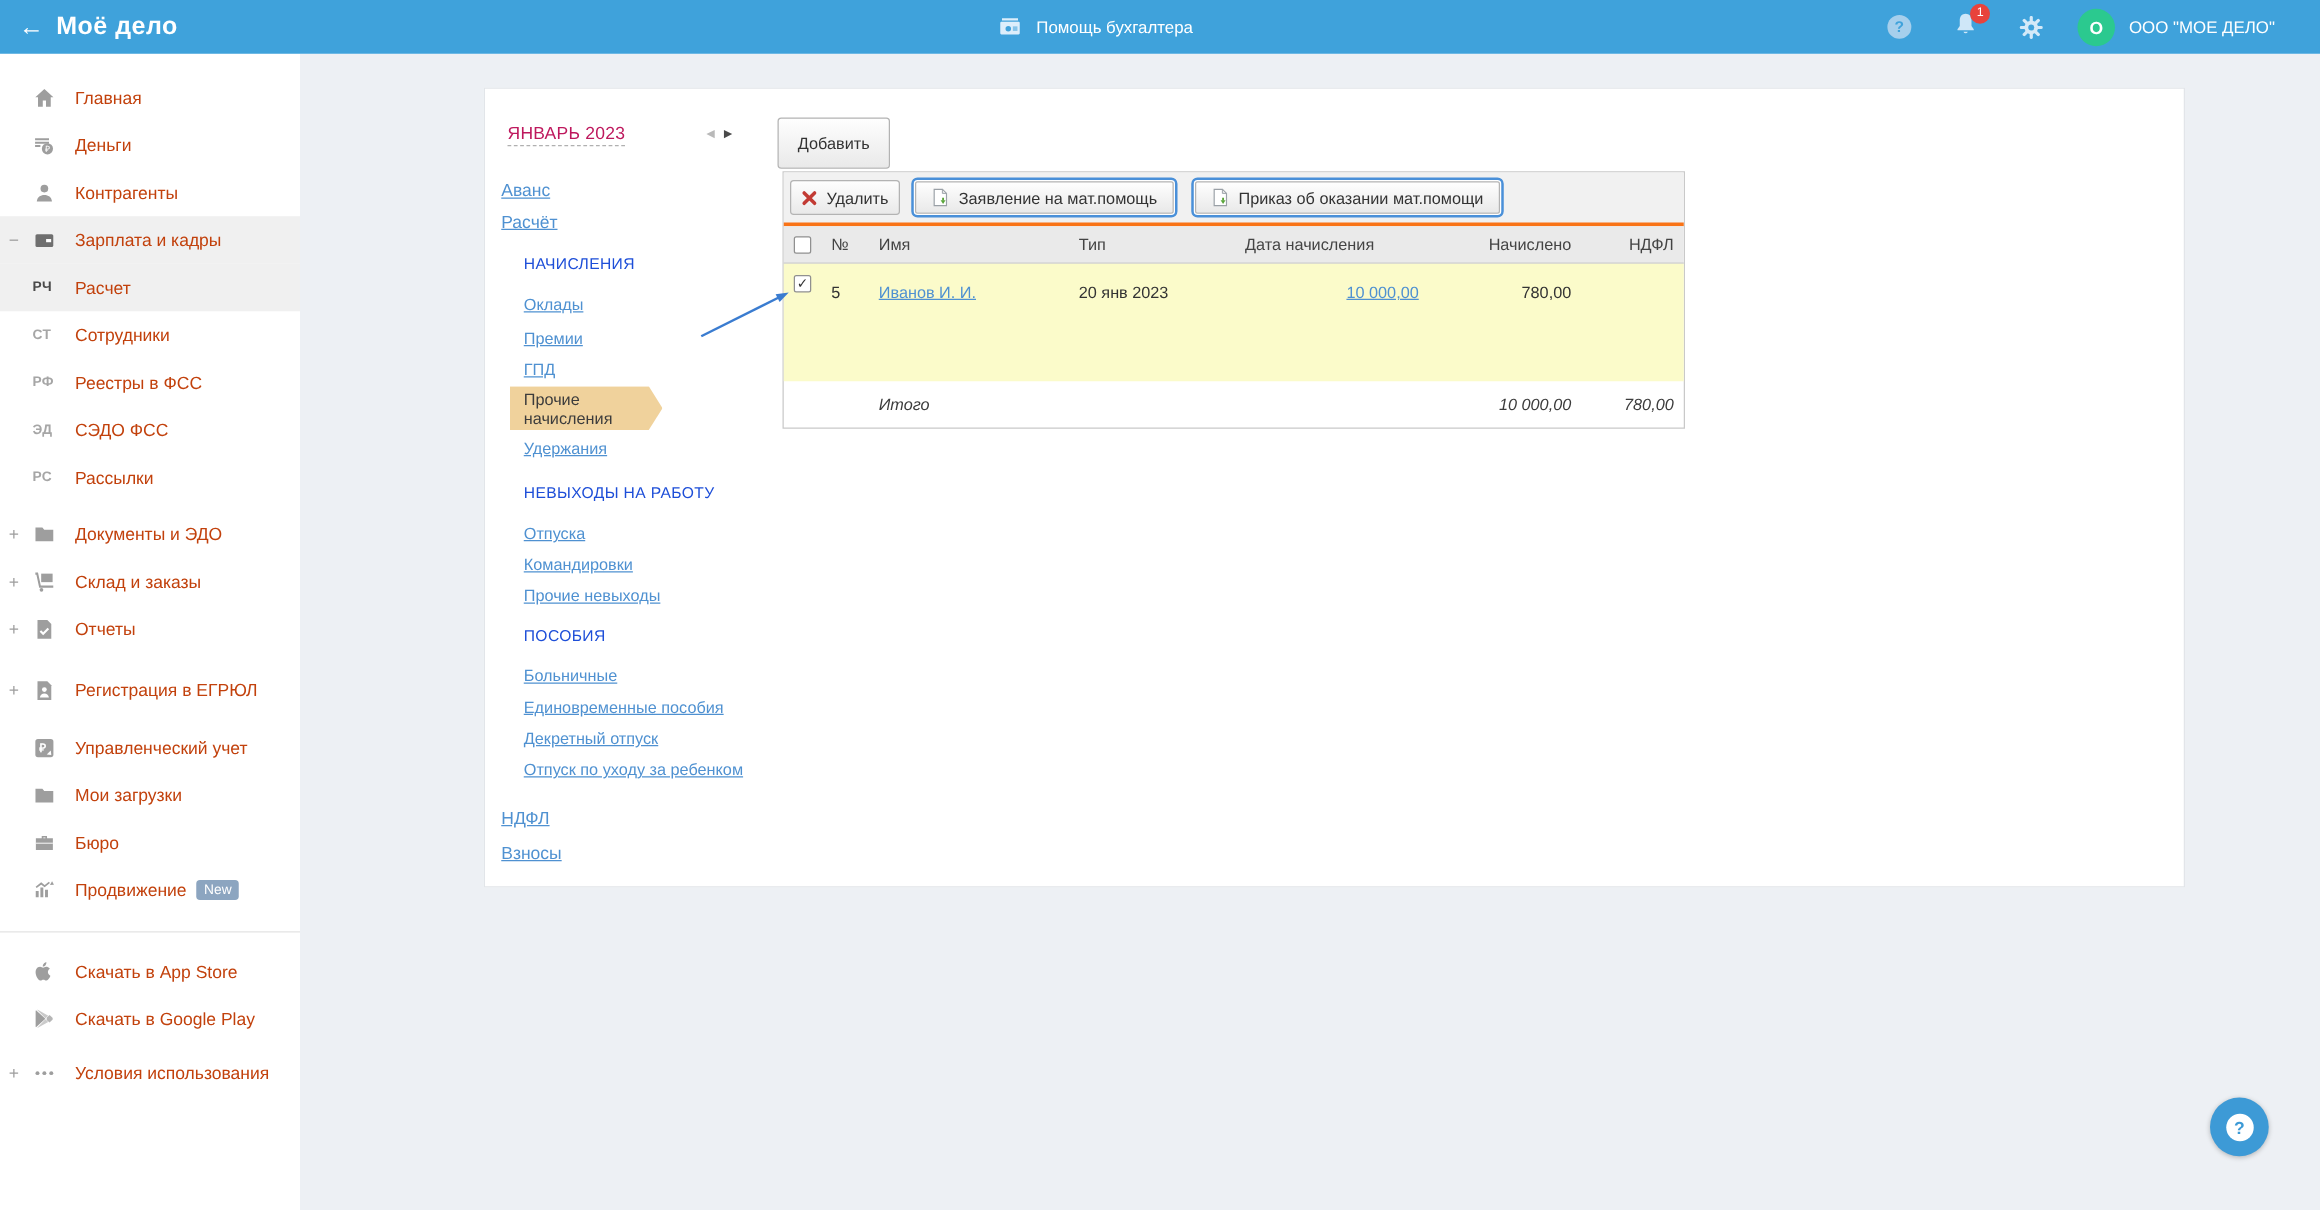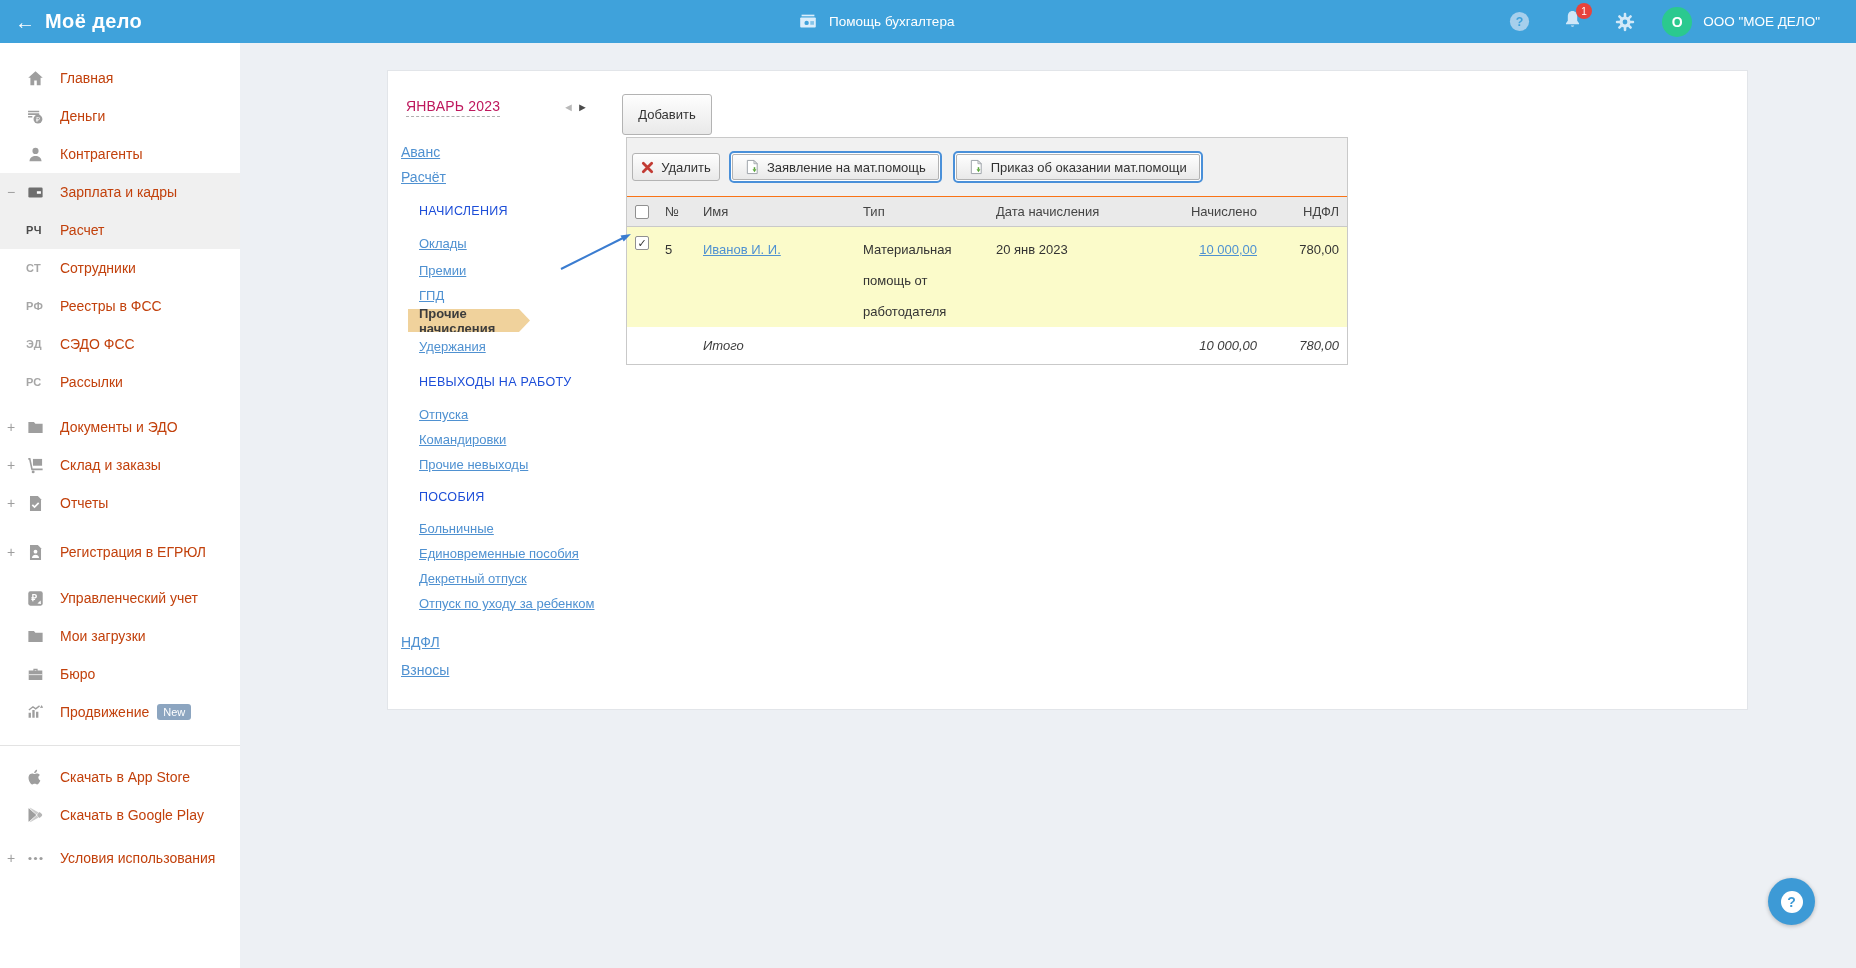--- a/index.html
+++ b/index.html
@@ -59,27 +59,27 @@
          font-size:13px; color:#333; height:28px; cursor:pointer; font-family:inherit; }
   .btn-add { position:absolute; left:234px; top:23px; width:90px; height:41px; }
 
   
   #payroll-nav { position:absolute; left:0; top:68px; width:237px; }
   .pn-item { height:25px; display:flex; align-items:center; font-size:13px; }
   .pn-item.lvl0 { padding-left:13px; font-size:14px; }
   .pn-item.lvl1 { padding-left:31px; }
   .pn-sect { color:#1d4ed8; font-size:12.5px; letter-spacing:.3px; }
   .pn-link .pn-a { color:#4f91d1; text-decoration:underline; cursor:pointer; }
-  .pn-item.pn-sel { margin-left:20px; padding-left:11px; width:122px; height:23px; margin-top:1px;
-         background:#f0d29c; font-weight:bold; color:#3c3c3c; font-size:13px;
+  .pn-item.pn-sel { margin-left:20px; padding-left:11px; width:122px; height:35px; margin-top:1px;
+         background:#f0d29c; font-weight:normal; color:#3c3c3c; font-size:13px;
          clip-path:polygon(0 0, calc(100% - 11px) 0, 100% 50%, calc(100% - 11px) 100%, 0 100%); }
 
   
   .table-wrap { position:absolute; left:238px; top:66px; width:722px; border:1px solid #c9c9c9; background:#fff; }
-  .toolbar { height:59px; background:#f1f1f1; border-bottom:1px solid #f97316; display:flex;
+  .toolbar { height:43px; background:#f1f1f1; border-bottom:3px solid #f97316; display:flex;
              align-items:center; padding-left:5px; }
   .btn-del { width:88px; margin-right:9px; }
   .blue-outline { border:2px solid #4a90d9; border-radius:5px; padding:1px; background:#fff;
                   display:inline-flex; margin-right:11px; }
   .blue-outline .btn { border-radius:2px; height:26px; padding:0 12px; }
 
   .tgrid { display:grid; grid-template-columns:30px 38px 160px 133px 155px 122px 82px; }
   .thead { height:30px; background:#eaeaea; border-bottom:1px solid #c9c9c9; align-items:center;
            font-size:13px; color:#444; }
   .trow { min-height:94px; background:#fbfbca; font-size:13px; color:#333; }
@@ -461,21 +461,20 @@
         <div class="cell r">Начислено</div>
         <div class="cell r">НДФЛ</div>
       </div>
 
       <div class="tgrid trow">
         <div class="cell c-cb">
             <span class="cb checked"></span>
           </div>
         <div class="cell">5</div>
         <div class="cell"><a class="tlink">Иванов И. И.</a></div>
-        <div class="cell wrapcell" style="padding-right:6px">Материальная помощь от работодателя</div>
         <div class="cell">20 янв 2023</div>
         <div class="cell r"><a class="tlink">10 000,00</a></div>
         <div class="cell r">780,00</div>
       </div>
 
       <div class="tgrid ttotal">
         <div class="cell c-cb"></div>
         <div class="cell"></div>
         <div class="cell">Итого</div>
         <div class="cell"></div>

